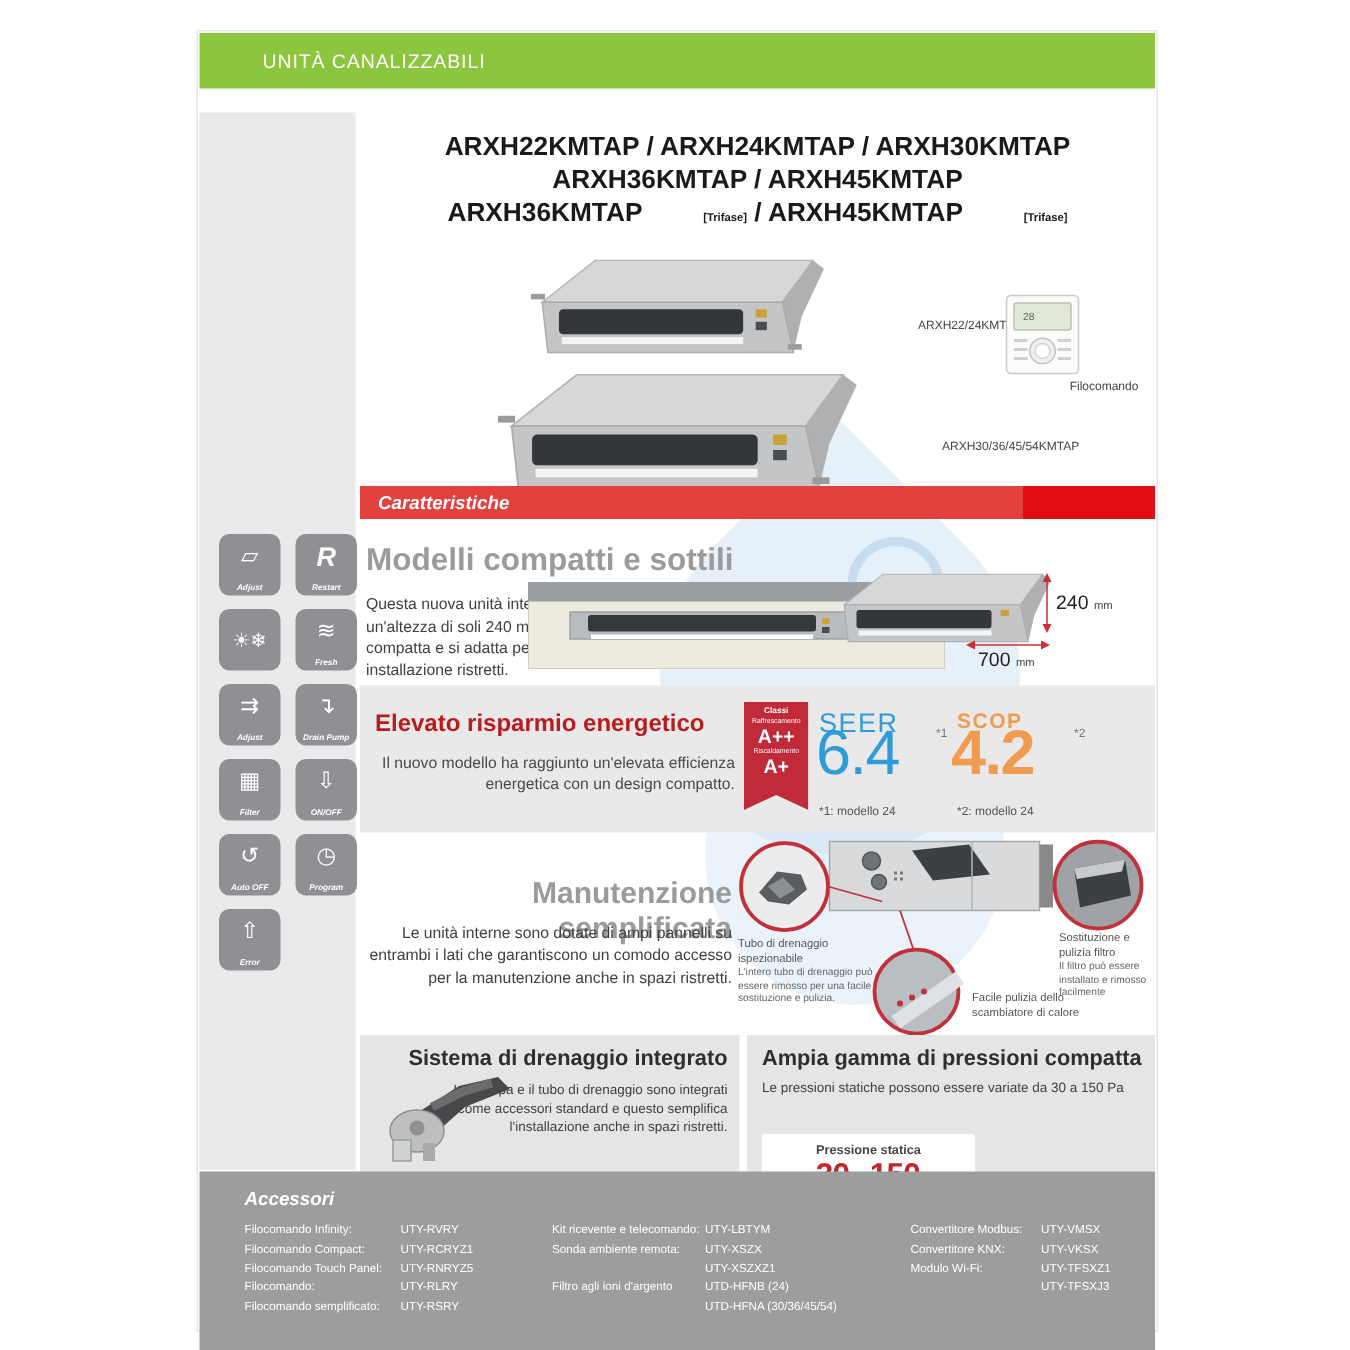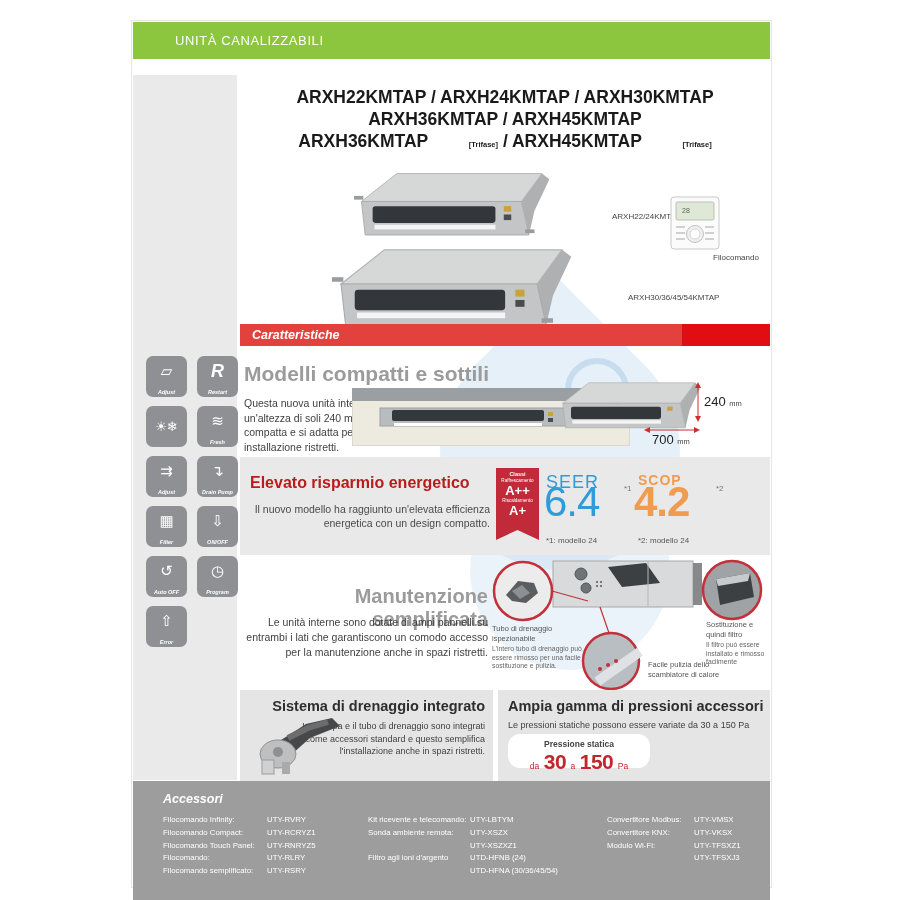--- a/index.html
+++ b/index.html
@@ -60,21 +60,21 @@
   .callout{color:#555;font-size:7.5px;line-height:9.5px;}
   .callout-sm{color:#666;font-size:6.8px;line-height:8.6px;}
   
   .drain-box{left:240px;top:690px;width:253px;height:91px;background:#e5e5e5;}
   .press-box{left:498px;top:690px;width:272px;height:91px;background:#e5e5e5;}
   .box-title{font-size:14.5px;font-weight:bold;color:#2e2e2e;}
   .drain-title{left:250px;top:698px;width:235px;text-align:right;}
   .drain-body{left:296px;top:720px;width:189px;text-align:right;font-size:9px;line-height:12.5px;color:#3f3f3f;}
   .press-title{left:508px;top:698px;}
   .press-body{left:508px;top:720px;font-size:9px;color:#3f3f3f;}
-  .press-card{left:508px;top:734px;width:142px;height:34px;background:#fff;border-radius:12px;text-align:center;}
+  .press-card{left:508px;top:756px;width:142px;height:34px;background:#fff;border-radius:2px;text-align:center;}
   .press-card .ct{display:block;margin-top:5px;font-size:8.5px;font-weight:bold;color:#444;}
   .press-card .vals{color:#c4242b;margin-top:1px;}
   .press-card .vsm{font-size:8.5px;}
   .press-card .vbig{font-size:21px;font-weight:bold;letter-spacing:-.5px;}
   
   .footer{left:133px;top:781px;width:637px;height:125px;background:#9d9d9d;color:#fff;}
   .acc-title{position:absolute;left:30px;top:11px;font-size:12.5px;font-weight:bold;font-style:italic;}
   .acc{position:absolute;font-size:7.8px;line-height:12.8px;white-space:nowrap;}
   .acc span{display:block;height:12.8px;}
   .c1l{left:30px;top:33px;} .c1v{left:134px;top:33px;}
@@ -286,37 +286,37 @@
       <circle cx="120" cy="112" r="2" fill="#c2303a"></circle>
     <circle cx="128" cy="108" r="2" fill="#c2303a"></circle>
     <circle cx="244" cy="37" r="29" fill="#9fa3a6" stroke="#c2303a" stroke-width="2.5"></circle>
     <polygon points="228,26 262,20 266,44 232,52" fill="#3c4043"></polygon>
     <polygon points="228,26 262,20 260,28 230,33" fill="#c8cbcd"></polygon>
   </svg>
 
   <div class="abs callout" style="left:492px;top:624px;width:84px;">Tubo di drenaggio ispezionabile</div>
   <div class="abs callout-sm" style="left:492px;top:645px;width:96px;">L'intero tubo di drenaggio può essere rimosso per una facile sostituzione e pulizia.</div>
   <div class="abs callout" style="left:648px;top:660px;width:72px;">Facile pulizia dello scambiatore di calore</div>
-  <div class="abs callout" style="left:706px;top:620px;width:64px;">Sostituzione e quindi filtro</div>
+  <div class="abs callout" style="left:706px;top:620px;width:64px;">Sostituzione e pulizia filtro</div>
   <div class="abs callout-sm" style="left:706px;top:641px;width:64px;">Il filtro può essere installato e rimosso facilmente</div>
 
   <div class="abs drain-box"></div>
   <div class="abs box-title drain-title">Sistema di drenaggio integrato</div>
   <div class="abs drain-body">La pompa e il tubo di drenaggio sono integrati come accessori standard e questo semplifica l'installazione anche in spazi ristretti.</div>
   <svg class="abs" style="left:248px;top:712px;" width="96" height="66" viewBox="0 0 96 66">
     <path d="M30 30 L58 12 L84 6 L92 14 L62 26 L44 42 Z" fill="#46484a"></path>
     <path d="M40 26 L60 16 L80 10" fill="none" stroke="#6a6c6e" stroke-width="6"></path>
     <ellipse cx="30" cy="42" rx="18" ry="14" fill="#bdbfc1" stroke="#8e9092"></ellipse>
     <rect x="14" y="48" width="12" height="14" fill="#cfd1d3" stroke="#9a9c9e"></rect>
     <rect x="34" y="50" width="8" height="12" fill="#a8aaac"></rect>
     <circle cx="30" cy="40" r="5" fill="#8e9092"></circle>
   </svg>
 
   <div class="abs press-box"></div>
-  <div class="abs box-title press-title">Ampia gamma di pressioni accessori</div>
+  <div class="abs box-title press-title">Ampia gamma di pressioni compatta</div>
   <div class="abs press-body">Le pressioni statiche possono essere variate da 30 a 150 Pa</div>
   <div class="abs press-card">
     <span class="ct">Pressione statica</span>
     <div class="vals">
       <span class="vsm">da</span>
       <span class="vbig">30</span>
       <span class="vsm">a</span>
       <span class="vbig">150</span>
       <span class="vsm">Pa</span>
     </div>

